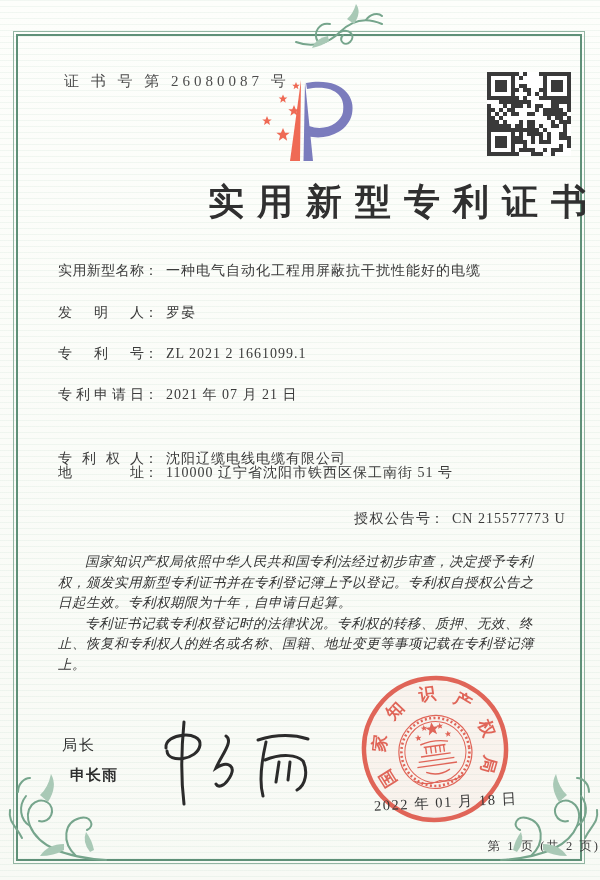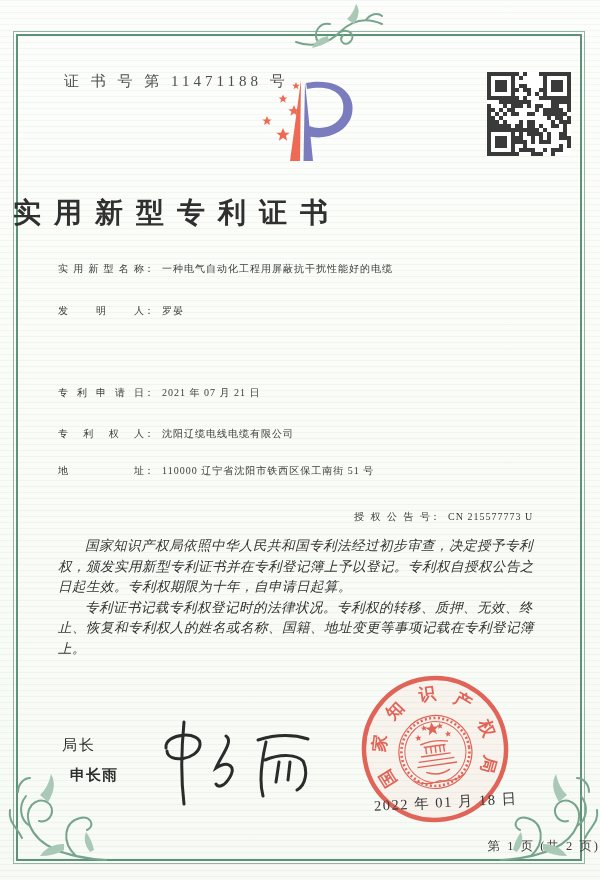--- a/index.html
+++ b/index.html
@@ -17,30 +17,30 @@
         rgba(255,255,255,0) 1px, rgba(255,255,255,0) 6px),
       linear-gradient(#fdfefb,#f8faf5);
   }
   
   .frame{position:absolute;left:13px;top:31px;width:570px;height:831px;
     border:1px solid #93b5a3;}
   .frame-inner{position:absolute;inset:2px;border:2px solid #5f9078;}
   
   .cert-no{position:absolute;left:64px;top:72px;font-size:15px;letter-spacing:4px;color:#4c4c4c;}
   
-  .title{position:absolute;left:0;top:178px;width:100%;text-align:left;
-    font-size:28px;font-weight:600;letter-spacing:13px;color:#303030;text-indent:13px;margin-top:16px;}
-  
-  .field-row{position:absolute;left:58px;font-size:10px;color:#3b3b3b;white-space:nowrap;}
+  .title{position:absolute;left:0;top:178px;width:100%;text-align:right;
+    font-size:36px;font-weight:600;letter-spacing:13px;color:#303030;text-indent:13px;}
+  
+  .field-row{position:absolute;left:58px;font-size:14px;color:#3b3b3b;white-space:nowrap;}
   .flabel{display:inline-block;width:86px;text-align:justify;text-align-last:justify;vertical-align:top;}
   .fcolon{display:inline-block;margin-right:8px;}
   .fvalue{letter-spacing:1px;}
   .grant-right{position:absolute;left:296px;top:0;margin-top:10px;}
   
-  .body-text{position:absolute;left:58px;top:536px;width:486px;
+  .body-text{position:absolute;left:58px;top:552px;width:486px;
     font-size:13.5px;line-height:20.5px;color:#333;font-style:italic;}
   .body-text p{margin:0;text-indent:2em;letter-spacing:0.5px;}
   
   .sig-title{position:absolute;left:62px;top:736px;font-size:15px;color:#2f2f2f;letter-spacing:2px;
     font-family:"Liberation Sans","DejaVu Sans",sans-serif;text-align:right;}
   .sig-name{position:absolute;left:70px;top:766px;font-size:15px;color:#2f2f2f;letter-spacing:1px;
     font-family:"Liberation Sans","DejaVu Sans",sans-serif;font-weight:bold;}
   .sig-svg{position:absolute;left:122px;top:708px;}
   
   .seal{position:absolute;left:360px;top:674px;width:150px;height:150px;
@@ -72,21 +72,21 @@
 
   <svg class="orn-top" width="92" height="52" viewBox="0 0 92 52">
     <path class="green-stroke" d="M2,40 C18,46 34,42 46,30 C56,20 70,14 88,22"></path>
     <path class="green-stroke" d="M46,30 c10,-4 16,4 10,10 c-5,5 -12,-1 -7,-7"></path>
     <path class="green-stroke" d="M24,40 c-6,-10 2,-20 12,-18"></path>
     <path class="green-fill" d="M60,22 q8,-12 2,-20 q-3,10 -9,15 z"></path>
     <path class="green-fill" d="M34,34 q-12,2 -16,12 q10,-2 17,-7 z"></path>
     <path class="green-stroke" d="M72,18 c4,-6 12,-8 16,-4" stroke-width="1.4"></path>
   </svg>
 
-  <div class="cert-no">证 书 号 第 11471188 号</div>
+  <div class="cert-no">证 书 号 第 26080087 号</div>
 
   <svg class="logo" width="112" height="94" viewBox="0 0 112 94">
     <g>
       <polygon points="51,6 40,87 50,87" fill="#ef6a55"></polygon>
       <polygon points="55,8 53.5,87 63,87" fill="#7b7cbd"></polygon>
       <path d="M56,9 C91,3 106,22 102,40 C98,59 74,67 58,62 L59,52 C75,58 91,49 93,38 C96,22 84,10 57,15 Z" fill="#7b7cbd"></path>
       <g fill="#ef6a55">
         <path transform="translate(46,12) scale(4)" d="M0,-1 L0.29,-0.31 L0.95,-0.31 L0.42,0.12 L0.59,0.81 L0,0.38 L-0.59,0.81 L-0.42,0.12 L-0.95,-0.31 L-0.29,-0.31 Z"></path>
         <path transform="translate(33,25) scale(4.6)" d="M0,-1 L0.29,-0.31 L0.95,-0.31 L0.42,0.12 L0.59,0.81 L0,0.38 L-0.59,0.81 L-0.42,0.12 L-0.95,-0.31 L-0.29,-0.31 Z"></path>
         <path transform="translate(44,37) scale(6)" d="M0,-1 L0.29,-0.31 L0.95,-0.31 L0.42,0.12 L0.59,0.81 L0,0.38 L-0.59,0.81 L-0.42,0.12 L-0.95,-0.31 L-0.29,-0.31 Z"></path>
@@ -346,24 +346,27 @@
   </svg>
 
   <div class="title">实用新型专利证书</div>
 
   <div class="field-row" style="top:262px">
     <span class="flabel">实用新型名称</span><span class="fcolon">：</span><span class="fvalue">一种电气自动化工程用屏蔽抗干扰性能好的电缆</span>
   </div>
   <div class="field-row" style="top:304px">
     <span class="flabel">发明人</span><span class="fcolon">：</span><span class="fvalue">罗晏</span>
   </div>
+  <div class="field-row" style="top:345px">
+    <span class="flabel">专利号</span><span class="fcolon">：</span><span class="fvalue">ZL 2021 2 1661099.1</span>
+  </div>
   <div class="field-row" style="top:386px">
     <span class="flabel">专利申请日</span><span class="fcolon">：</span><span class="fvalue">2021 年 07 月 21 日</span>
   </div>
-  <div class="field-row" style="top:427px">
+  <div class="field-row" style="top:450px">
     <span class="flabel">专利权人</span><span class="fcolon">：</span><span class="fvalue">沈阳辽缆电线电缆有限公司</span>
   </div>
   <div class="field-row" style="top:464px">
     <span class="flabel">地址</span><span class="fcolon">：</span><span class="fvalue">110000  辽宁省沈阳市铁西区保工南街 51 号</span>
   </div>
 
   <div class="field-row" style="top:500px;width:486px">
     <span class="grant-right">
       <span class="flabel" style="width:76px">授权公告号</span><span class="fcolon">：</span><span class="fvalue">CN 215577773 U</span>
     </span>

